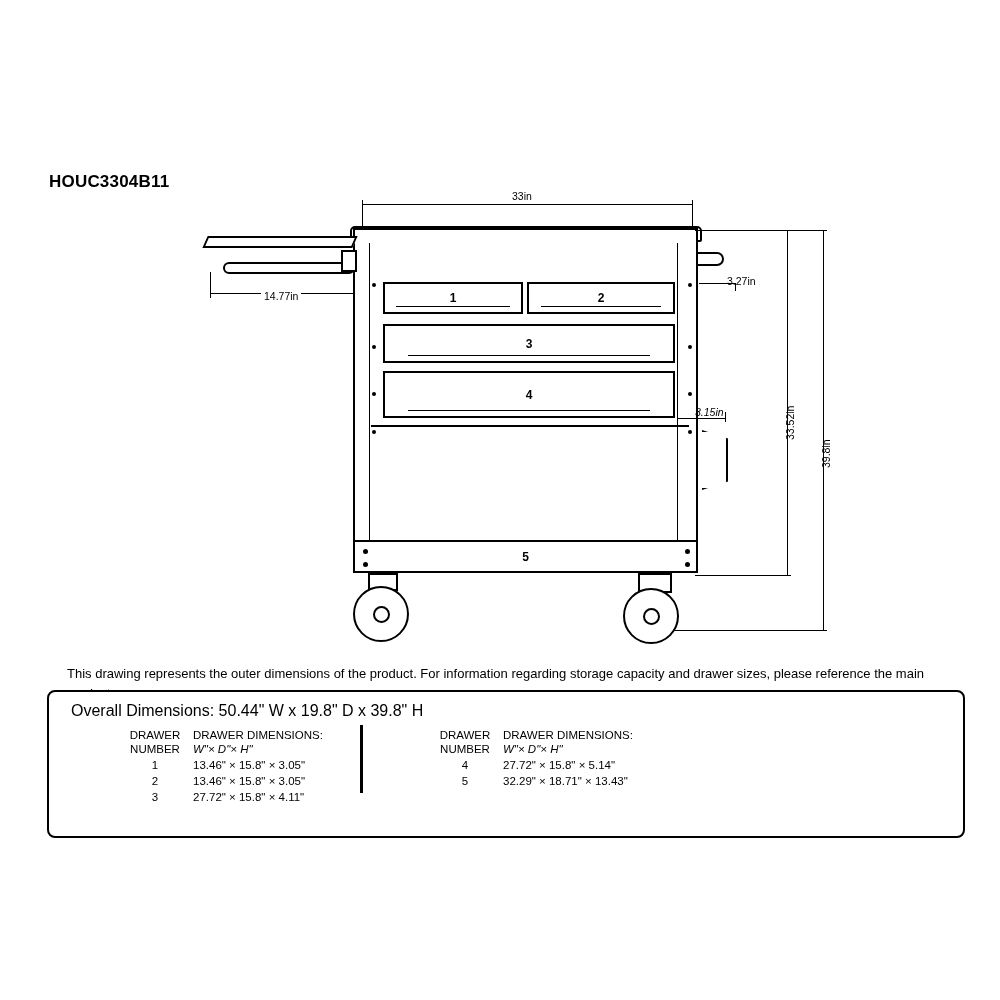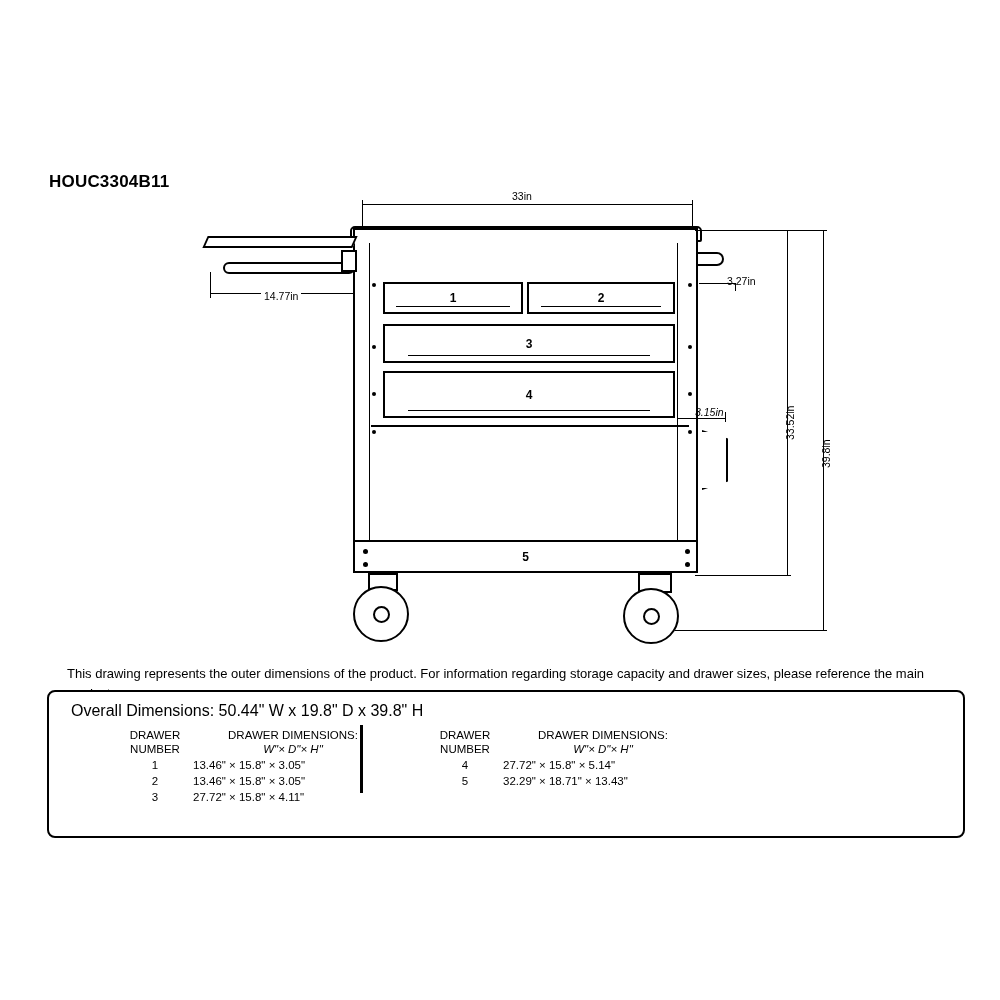--- a/index.html
+++ b/index.html
@@ -323,21 +323,21 @@
     top: 36px;
     font-size: 11.5px;
     line-height: 14px;
   }
   .tbl.left { left: 72px; }
   .tbl.right { left: 382px; }
   .tbl .hdr-row {
     display: flex;
   }
   .tbl .col-a { width: 68px; text-align: center; }
-  .tbl .col-b { width: 200px; text-align: center; padding-left: 4px;}
+  .tbl .col-b { width: 200px; text-align: left; padding-left: 4px;}
   .tbl .hdr1 { font-size: 11.5px; }
   .tbl .hdr2 { font-style: italic; font-size: 11.5px; }
   .tbl .drow { display: flex; margin-top: 2px; }
   .tbl .drow .col-a { text-align: center; }
   .tbl .drow .col-b { text-align: left; padding-left: 4px; }
   .tbl-divider {
     position: absolute;
     left: 355px;
     top: 725px;
     width: 3px;

